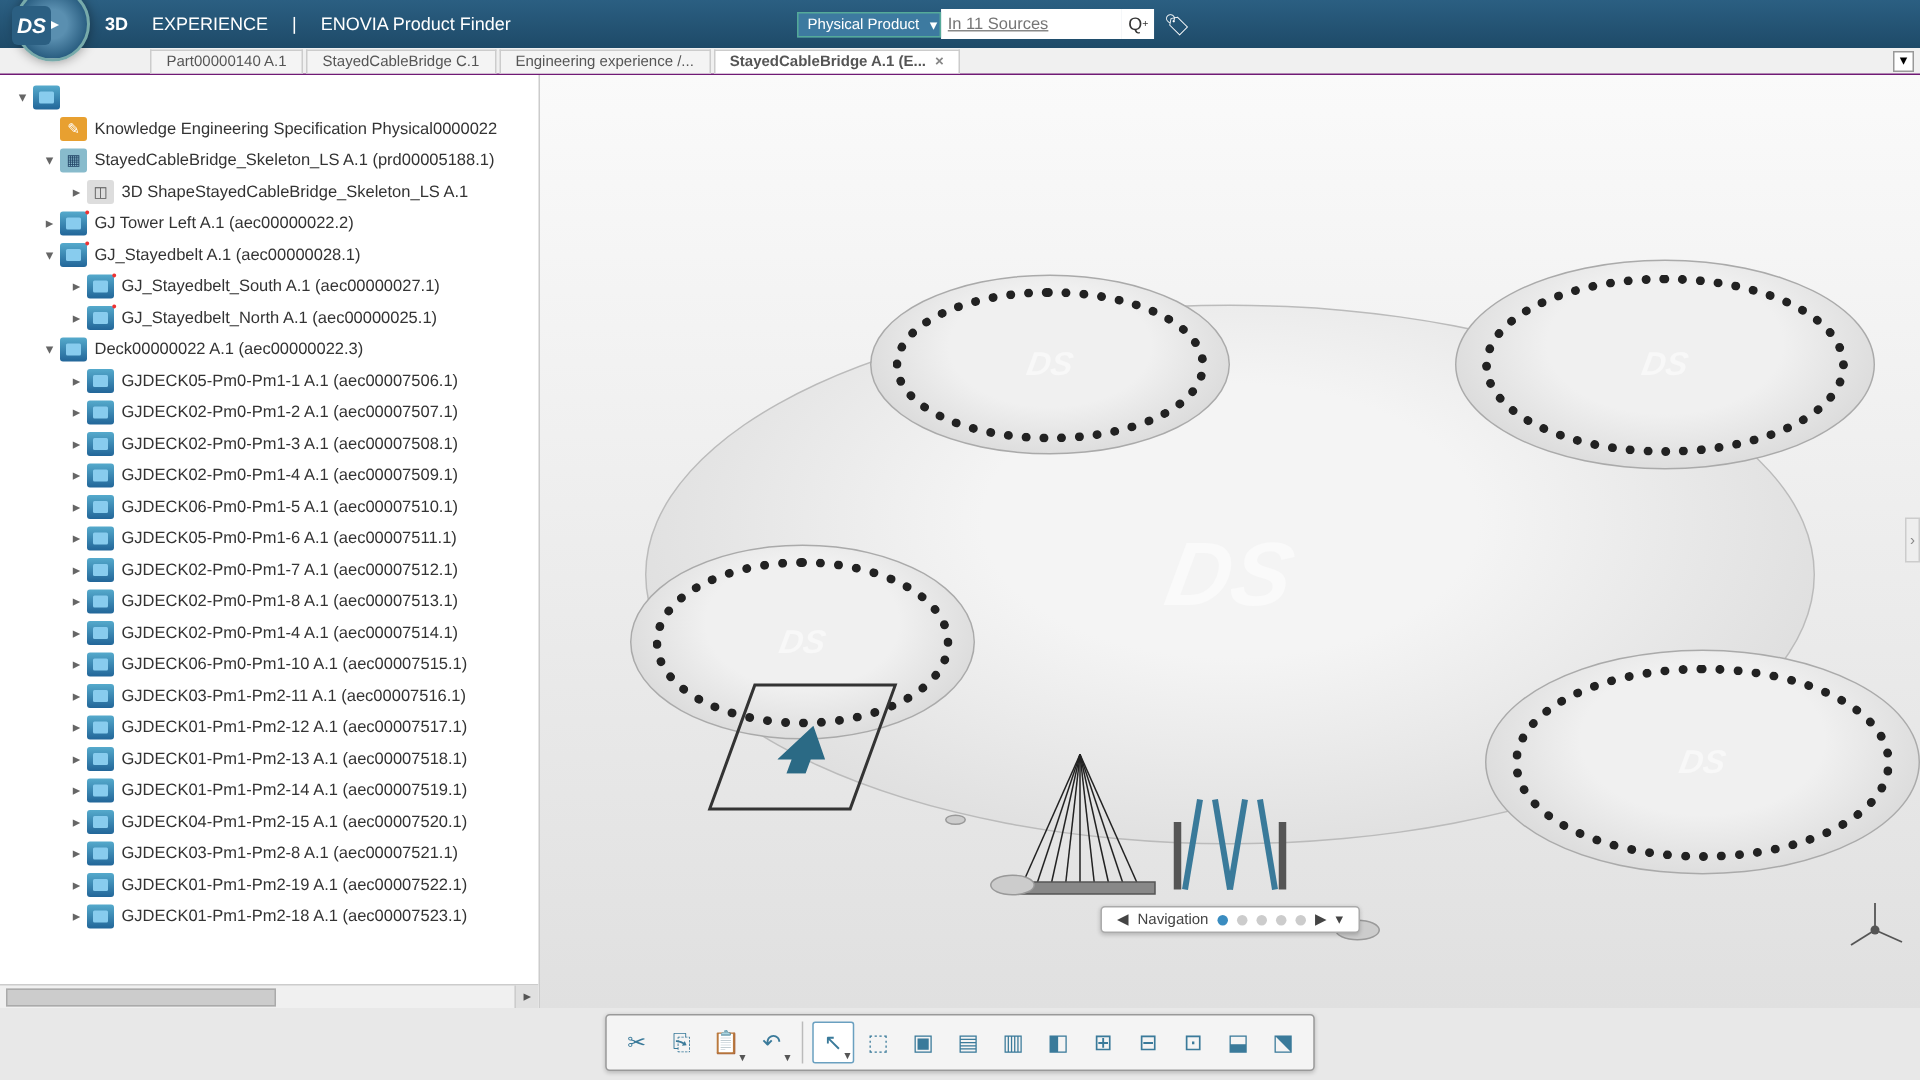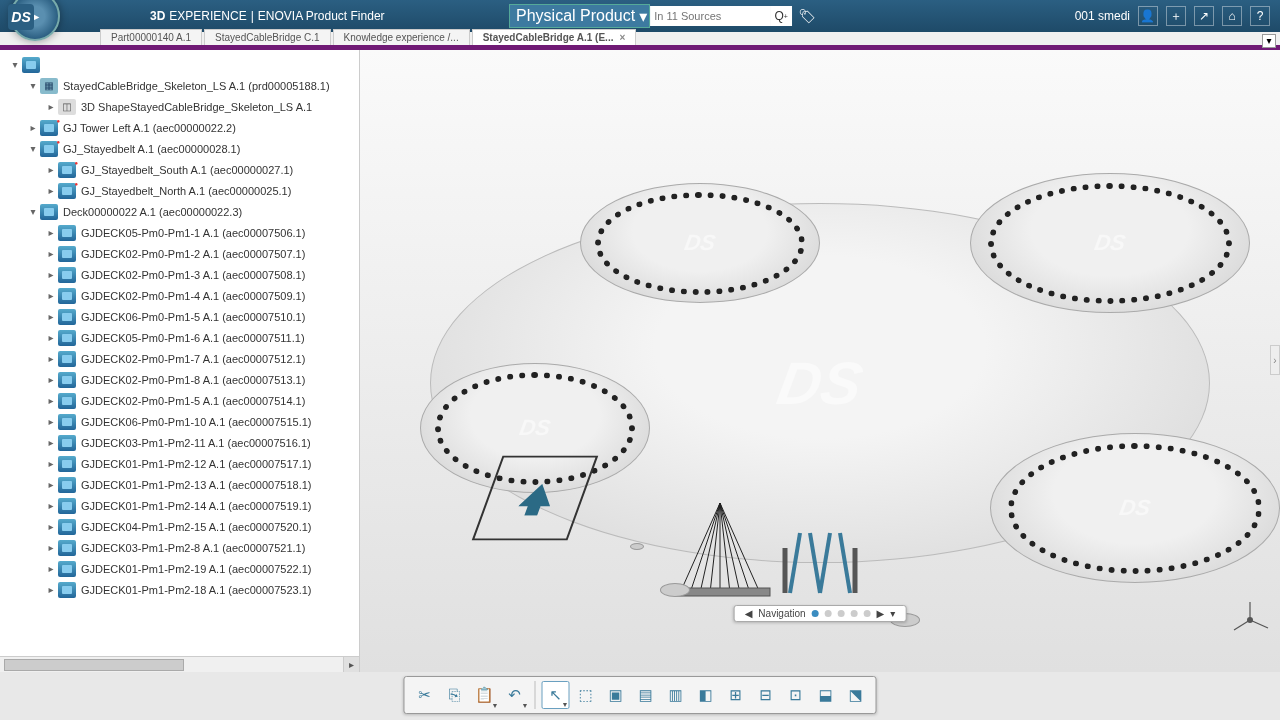--- a/index.html
+++ b/index.html
@@ -4,33 +4,33 @@
 <style>
 * { margin:0; padding:0; box-sizing:border-box; font-family:Arial,sans-serif; }
 body { width:1280px; height:720px; overflow:hidden; background:#e8e8e8; position:relative; }
 
 
 .header { height:32px; background:linear-gradient(#2b5f82,#1e4a68); display:flex; align-items:center; color:#fff; font-size:12px; position:relative; }
 .compass { width:70px; height:32px; display:flex; align-items:center; justify-content:center; position:relative; }
 .compass-ring { width:50px; height:50px; border-radius:50%; background:radial-gradient(circle,#5a8fb0 30%,#2b5f82 70%); position:absolute; top:-9px; left:10px; box-shadow:0 0 8px rgba(0,0,0,.4); border:2px solid #7aa; z-index:10; }
 .compass-inner { position:absolute; top:50%; left:50%; transform:translate(-50%,-50%); font-size:10px; font-weight:bold; }
 .ds-logo { position:absolute; left:8px; top:4px; font-size:14px; font-style:italic; font-weight:bold; color:#fff; background:#2b5f82; width:26px; height:26px; border-radius:4px; text-align:center; line-height:26px; z-index:11; }
-.title-area { margin-left:80px; display:flex; align-items:flex-start; gap:4px; }
+.title-area { display:flex; align-items:flex-start; gap:16px; }
 .title-3d { font-weight:bold; }
 .search-area { position:absolute; left:50%; transform:translateX(-50%); display:flex; align-items:center; }
-.search-dd { background:#3d7aa0; border:1px solid #5a9; color:#fff; font-size:16px; padding:2px 14px 2px 6px; position:relative;margin-left:45px; }
+.search-dd { background:#3d7aa0; border:1px solid #5a9; color:#fff; font-size:10px; padding:2px 14px 2px 6px; position:relative;margin-left:45px; }
 .search-dd::after { content:"▾"; position:absolute; right:2px; }
-.search-input { width:120px; height:20px; border:none; font-size:11px; padding:0 4px; color:#888; }
+.search-input { width:120px; height:20px; border:none; font-size:11px; padding:0 4px; color:#888;text-decoration:underline; }
 .search-btn { width:22px; height:20px; background:#fff; display:flex; align-items:center; justify-content:center; font-size:12px; color:#333; }
 .tag-icon { margin-left:6px; font-size:14px; }
 .user-area { margin-left:auto; display:flex; align-items:center; gap:8px; padding-right:10px; }
 .user-area .hicon { width:20px; height:20px; border:1px solid rgba(255,255,255,.4); display:flex; align-items:center; justify-content:center; font-size:12px; cursor:pointer; }
 
 
-.tabstrip { height:18px; background:#f0f0f0; border-bottom:5px solid #701a75; display:flex; align-items:flex-end; padding-left:100px; font-size:10px; position:relative; }
+.tabstrip { height:18px; background:#f0f0f0; border-bottom:1px solid #701a75; display:flex; align-items:flex-end; padding-left:100px; font-size:10px; position:relative; }
 .tab { padding:2px 10px; background:#f4f4f4; border:1px solid #ccc; border-bottom:none; margin-right:2px; color:#555; cursor:pointer; white-space:nowrap; }
 .tab.active { background:#fff; font-weight:bold; }
 .tab .x { margin-left:6px; color:#888; }
 .tabstrip-tool { position:absolute; right:4px; top:2px; width:14px; height:14px; border:1px solid #999; background:#fff; font-size:10px; text-align:center; line-height:12px; cursor:pointer; }
 
 
 .body { display:flex; height:622px; background:linear-gradient(#f8f8f8,#d8d8d8); }
 .sidebar { width:360px; background:#fff; border-right:1px solid #ccc; overflow:hidden; position:relative; }
 .tree { font-size:11px; color:#333; padding:4px 0 4px 4px; overflow-y:auto; overflow-x:hidden; height:600px; }
 .tree-row { display:flex; align-items:center; height:21px; white-space:nowrap; cursor:pointer; }
@@ -109,49 +109,46 @@
       <span>EXPERIENCE</span>
     <span> | </span>
     <span>ENOVIA Product Finder</span>
   </div>
   <div class="search-area">
     <div class="search-dd">Physical Product</div>
     <input class="search-input" placeholder="In 11 Sources" style="">
     <div class="search-btn">Q<sup style="font-size:7px">+</sup></div>
     <span class="tag-icon">🏷</span>
   </div>
-  <div class="user-area">
-    <span>001 smedi</span>
-    <span class="hicon">👤</span>
-    <span class="hicon">＋</span>
-    <span class="hicon">↗</span>
-    <span class="hicon">⌂</span>
-    <span class="hicon">?</span>
-  </div>
 </div>
 
 <div class="tabstrip">
 
   <span class="tab">Part00000140 A.1</span>
     <span class="tab">StayedCableBridge C.1</span>
-    <span class="tab">Knowledge experience /...</span>
+    <span class="tab">Engineering experience /...</span>
     <span class="tab active">StayedCableBridge A.1 (E...<span class="x">×</span></span>
   <div class="tabstrip-tool">▾</div>
 </div>
 
 <div class="body">
   <span class="edge-left">‹</span>
   <div class="sidebar">
     <div class="tree" id="tree-mount">
         <div class="tree-row sel" style="padding-left:6px">
     <span class="tw">▾</span>
     <span class="ic ic-prod"></span>
     <span class="lbl">StayedCableBridge A.1</span>
   </div>
         <div class="tree-row" style="padding-left:24px">
+    <span class="tw"></span>
+    <span class="ic ic-know"></span>
+    <span class="lbl">Knowledge Engineering Specification Physical0000022</span>
+  </div>
+        <div class="tree-row" style="padding-left:24px">
     <span class="tw">▾</span>
     <span class="ic ic-skel"></span>
     <span class="lbl">StayedCableBridge_Skeleton_LS A.1 (prd00005188.1)</span>
   </div>
         <div class="tree-row" style="padding-left:42px">
     <span class="tw">▸</span>
     <span class="ic ic-3d"></span>
     <span class="lbl">3D ShapeStayedCableBridge_Skeleton_LS A.1</span>
   </div>
         <div class="tree-row" style="padding-left:24px">
@@ -215,21 +212,21 @@
     <span class="lbl">GJDECK02-Pm0-Pm1-7 A.1 (aec00007512.1)</span>
   </div>
         <div class="tree-row" style="padding-left:42px">
     <span class="tw">▸</span>
     <span class="ic ic-prod"></span>
     <span class="lbl">GJDECK02-Pm0-Pm1-8 A.1 (aec00007513.1)</span>
   </div>
         <div class="tree-row" style="padding-left:42px">
     <span class="tw">▸</span>
     <span class="ic ic-prod"></span>
-    <span class="lbl">GJDECK02-Pm0-Pm1-5 A.1 (aec00007514.1)</span>
+    <span class="lbl">GJDECK02-Pm0-Pm1-4 A.1 (aec00007514.1)</span>
   </div>
         <div class="tree-row" style="padding-left:42px">
     <span class="tw">▸</span>
     <span class="ic ic-prod"></span>
     <span class="lbl">GJDECK06-Pm0-Pm1-10 A.1 (aec00007515.1)</span>
   </div>
         <div class="tree-row" style="padding-left:42px">
     <span class="tw">▸</span>
     <span class="ic ic-prod"></span>
     <span class="lbl">GJDECK03-Pm1-Pm2-11 A.1 (aec00007516.1)</span>

